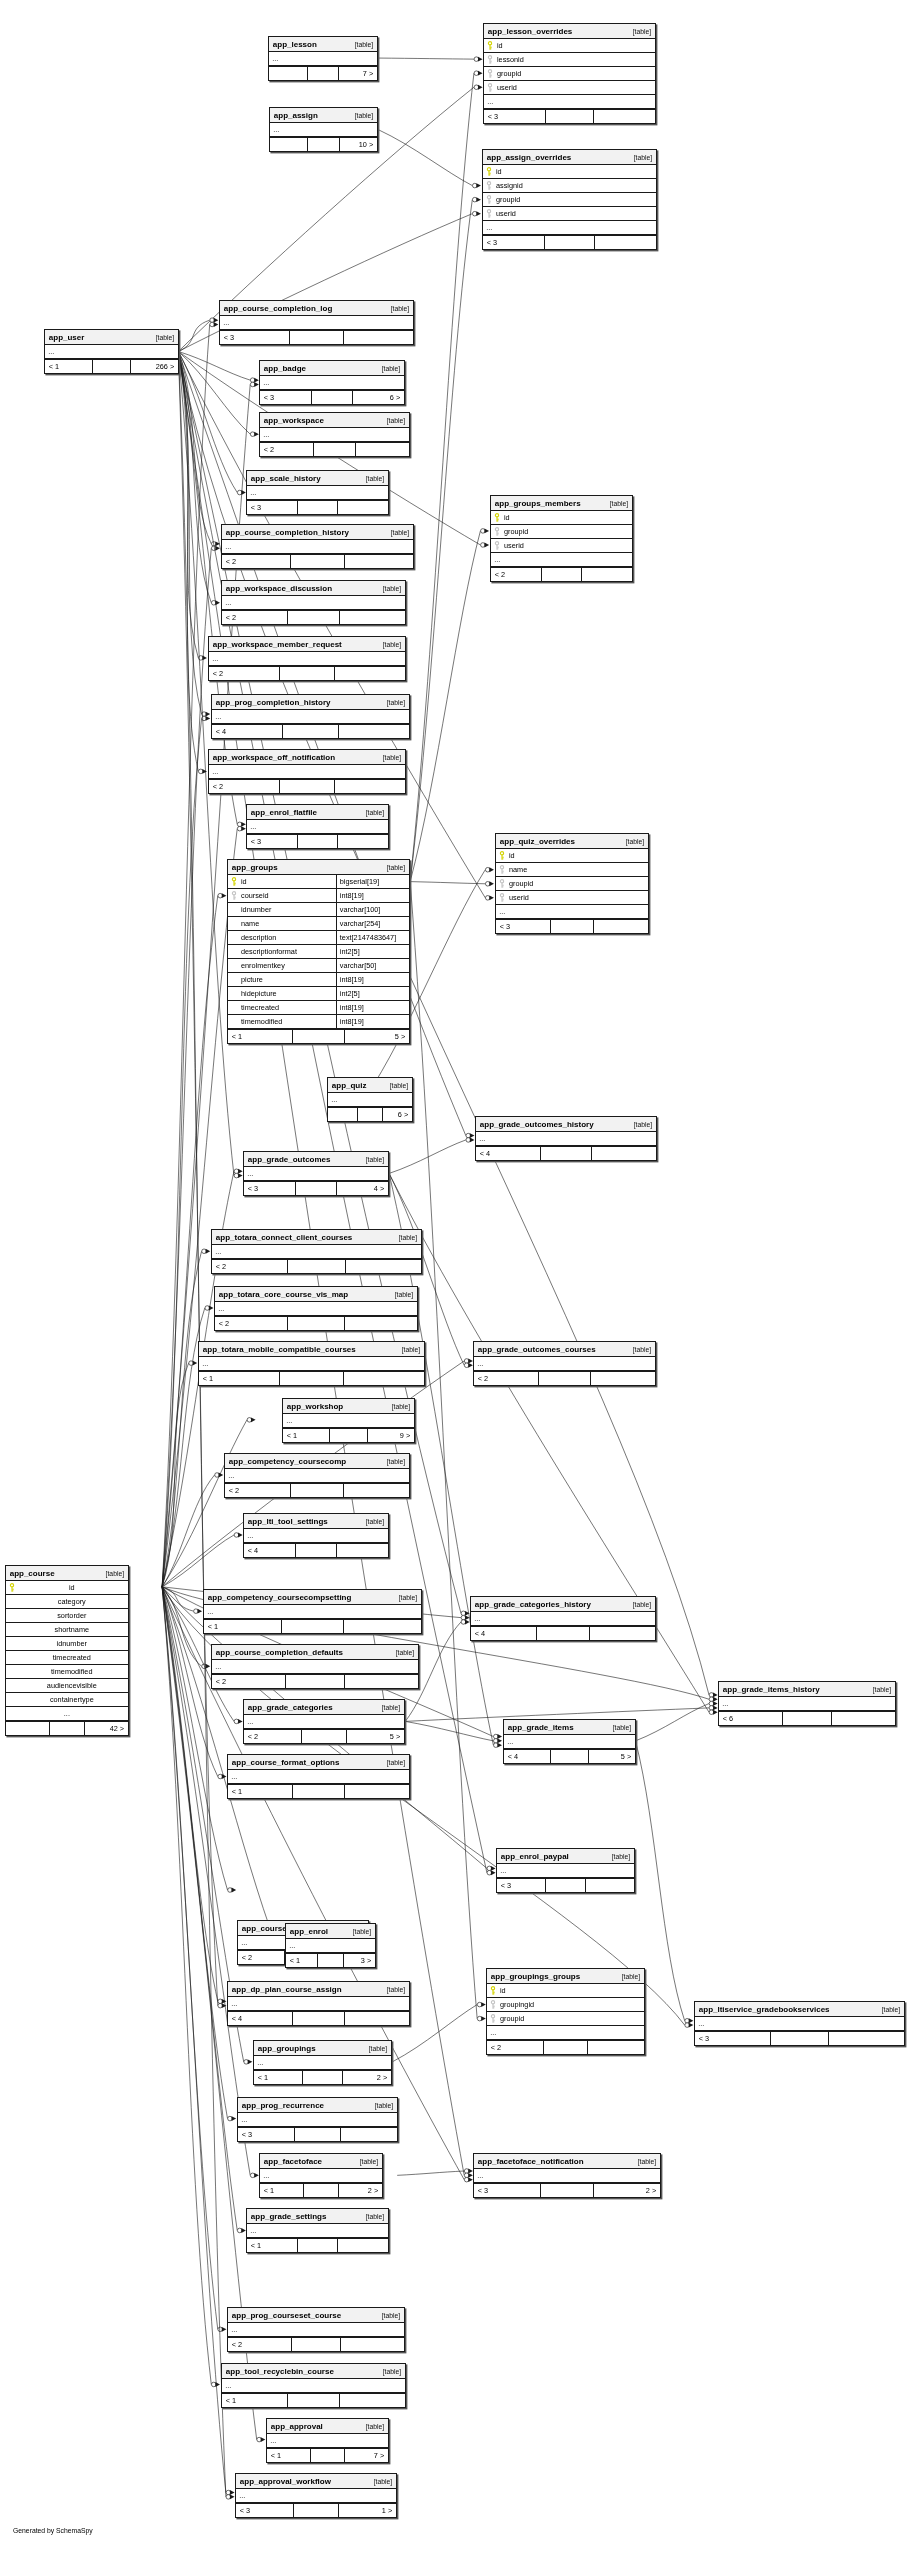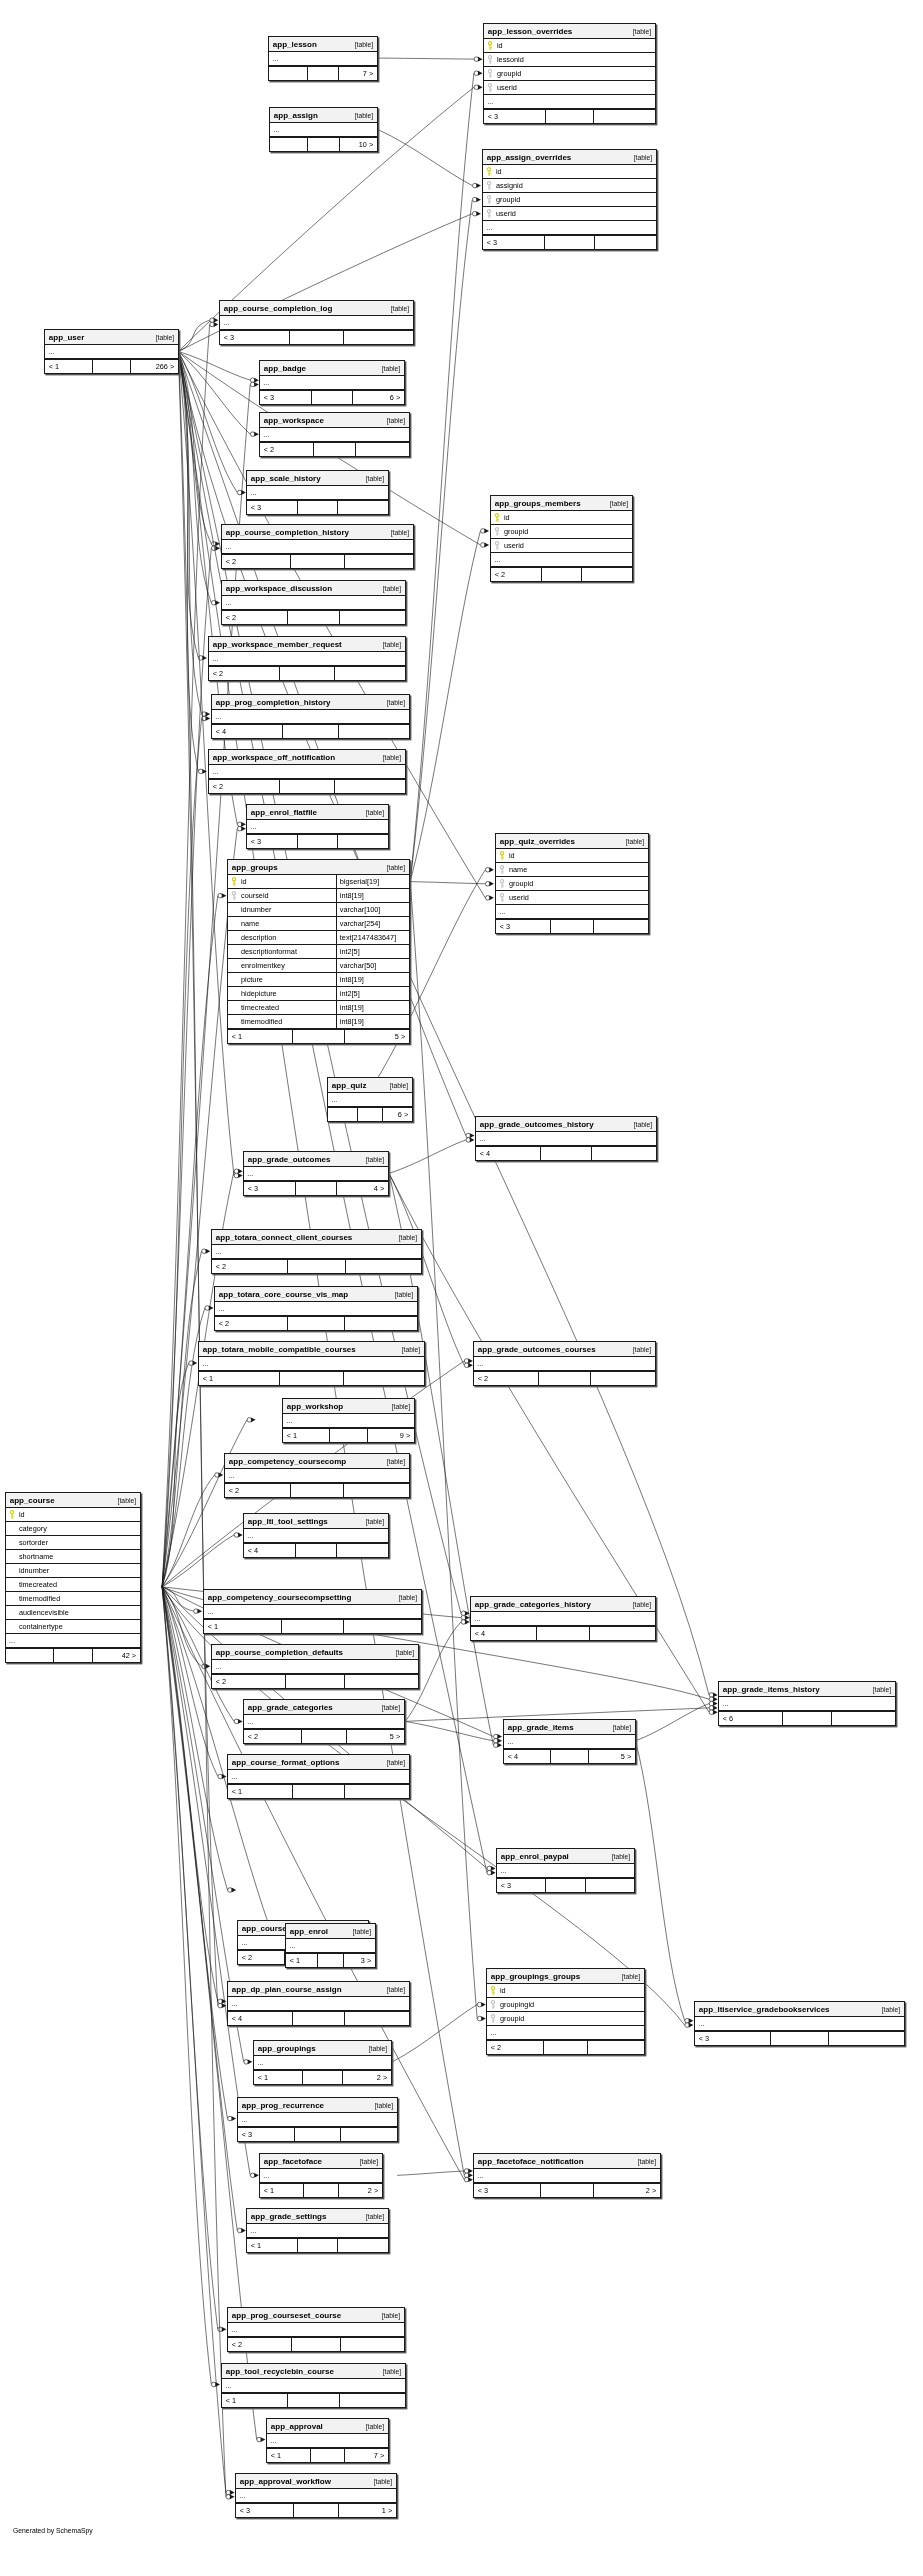--- a/index.html
+++ b/index.html
@@ -838,21 +838,21 @@
       </div>
       <div class="tbl-row">
         <span class="cname">...</span>
       </div>
       <div class="tbl-footer">
         <span class="fcell f0">&lt; 4</span>
         <span class="fcell f1"></span>
         <span class="fcell f2"></span>
       </div>
     </div>
-    <div class="tbl" style="left: 4.9px; top: 1492px; width: 136px;">
+    <div class="tbl" style="left: 4.9px; top: 1565px; width: 124px; text-align: center;">
       <div class="tbl-header">
         <span class="tbl-name">app_course</span>
         <span class="tbl-tag">[table]</span>
       </div>
       <div class="tbl-row">
         <svg width="6" height="9.2" class="keyicon" viewBox="0 0 11 17">
           <circle cx="5.5" cy="4.2" r="3" fill="none" stroke="#d4d400" stroke-width="2.1"></circle>
           <line x1="5.5" y1="7.2" x2="5.5" y2="16" stroke="#d4d400" stroke-width="2.1"></line>
           <line x1="5.5" y1="11.5" x2="9" y2="11.5" stroke="#d4d400" stroke-width="1.7"></line>
           <line x1="5.5" y1="14.5" x2="8.2" y2="14.5" stroke="#d4d400" stroke-width="1.7"></line>

